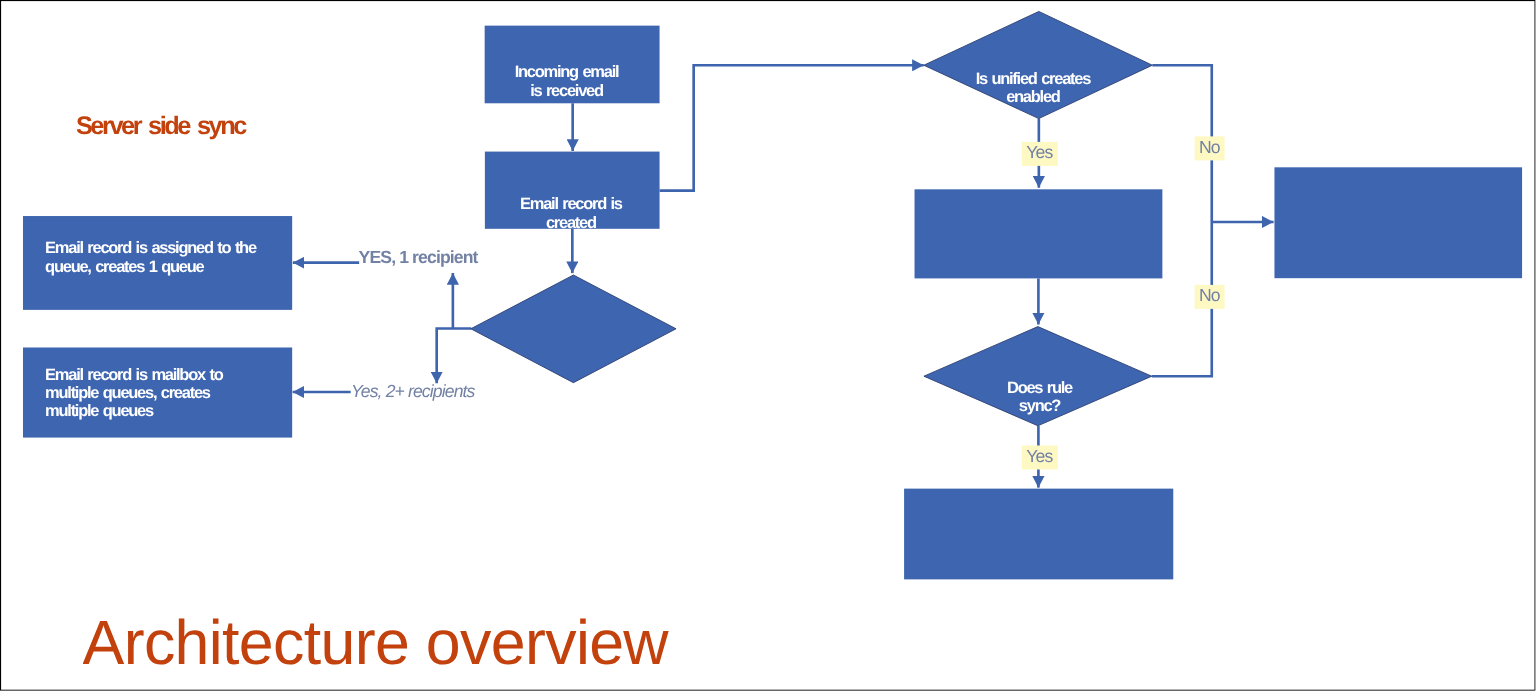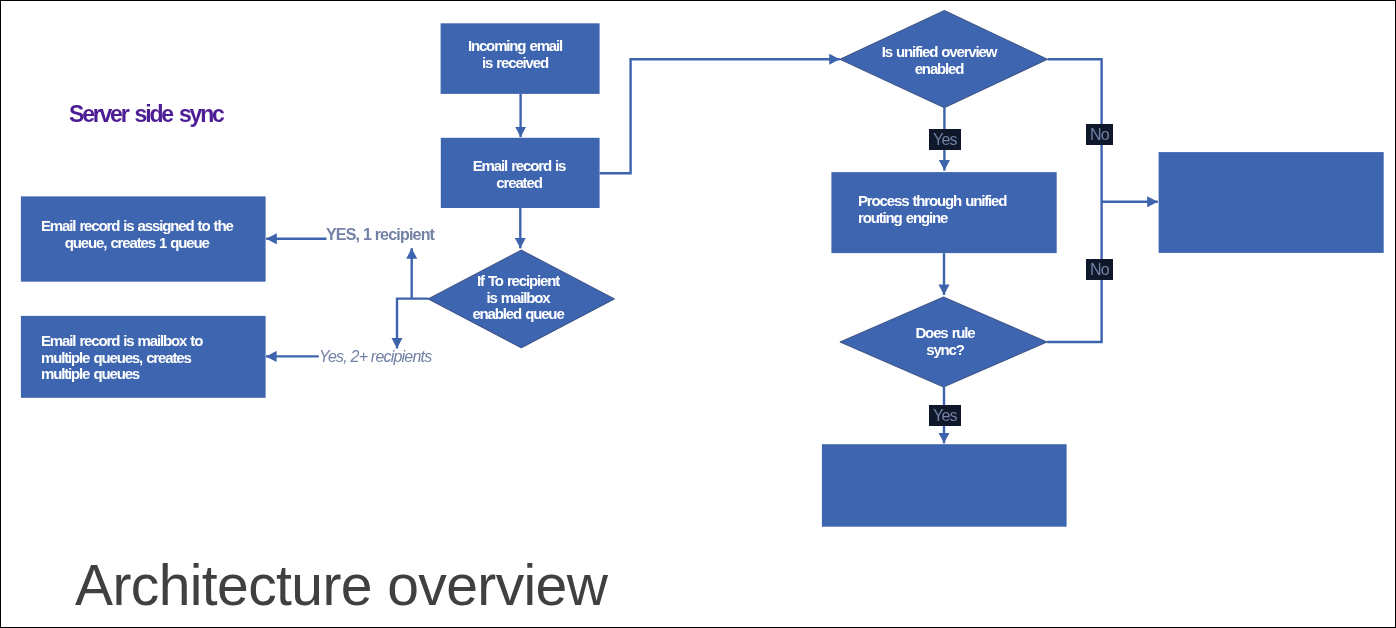--- a/index.html
+++ b/index.html
@@ -24,48 +24,48 @@
     will-change:transform;
     color:#ffffff;
     font-weight:bold;
     font-size:15px;
     line-height:16.5px;
     letter-spacing:-1.15px;
     word-spacing:1.1px;
     text-align:left;
     white-space:pre;
   }
-  .nodelabel.center { text-align:center; }
+  .nodelabel.center { text-align:center;margin-top:20px; }
   .edgelabel {
     position:absolute;
     will-change:transform;
     color:#7281a4;
     font-size:16px;
     line-height:18px;
     letter-spacing:-0.8px;
     white-space:nowrap;
   }
   .edgelabel.boxed {
-    background:#0f172a;
+    background:#fef9c3;
     padding:1.5px 4px 1.5px 4px;
   }
   #sectiontitle {
     position:absolute;
     will-change:transform;
-    color:#4c1d95;
+    color:#c2410c;
     font-weight:bold;
     font-size:23px;
     letter-spacing:-2.2px;
     word-spacing:3px;
     white-space:nowrap;
   }
   #pagetitle {
     position:absolute;
     will-change:transform;
-    color:#404040;
+    color:#c2410c;
     font-size:57px;
     font-weight:400;
     letter-spacing:-0.6px;
     white-space:nowrap;
   }
 </style>
 </head>
 <body>
 
 <div id="slide">
@@ -102,32 +102,27 @@
       <rect x="1157.6" y="151.1" width="225.1" height="100.8" fill="#3e65b0"></rect>
       <polygon points="942.5,295.9 1046.1,341 942.5,386.1 838.9,341" fill="#3e65b0" stroke="#2c3f70" stroke-width="0.8"></polygon>
       <rect x="820.9" y="443.2" width="244.7" height="82.5" fill="#3e65b0"></rect>
     </g>
   </svg>
 
   <div class="nodelabel center" style="left:414px; top:36.5px; width:200px;">Incoming email
 is received</div>
   <div class="nodelabel center" style="left:417.8px; top:156.5px; width:200px;">Email record is
 created</div>
-  <div class="nodelabel center" style="left:417px; top:272px; width:200px;">If To recipient
-is mailbox
-enabled queue</div>
-  <div class="nodelabel" style="left:40.4px; top:217.3px;text-align:center;">Email record is assigned to the
+  <div class="nodelabel" style="left:40.4px; top:217.3px;">Email record is assigned to the
 queue, creates 1 queue</div>
   <div class="nodelabel" style="left:40px; top:332.4px;">Email record is mailbox to
 multiple queues, creates
 multiple queues</div>
-  <div class="nodelabel center" style="left:838px; top:42.5px; width:200px;">Is unified overview
+  <div class="nodelabel center" style="left:838px; top:42.5px; width:200px;">Is unified creates
 enabled</div>
-  <div class="nodelabel" style="left:856.9px; top:192.4px;">Process through unified
-routing engine</div>
   <div class="nodelabel center" style="left:843.8px; top:324.2px; width:200px;">Does rule
 sync?</div>
 
   <div class="edgelabel" style="left:324.7px; top:225px;font-weight:bold;">YES, 1 recipient</div>
   <div class="edgelabel" style="left:317.5px; top:347.4px;font-style:italic;">Yes, 2+ recipients</div>
   <div class="edgelabel boxed" style="left:927.5px; top:128.4px;">Yes</div>
   <div class="edgelabel boxed" style="left:1085px; top:123px;">No</div>
   <div class="edgelabel boxed" style="left:1085px; top:258.2px;">No</div>
   <div class="edgelabel boxed" style="left:927.5px; top:403.8px;">Yes</div>
 

